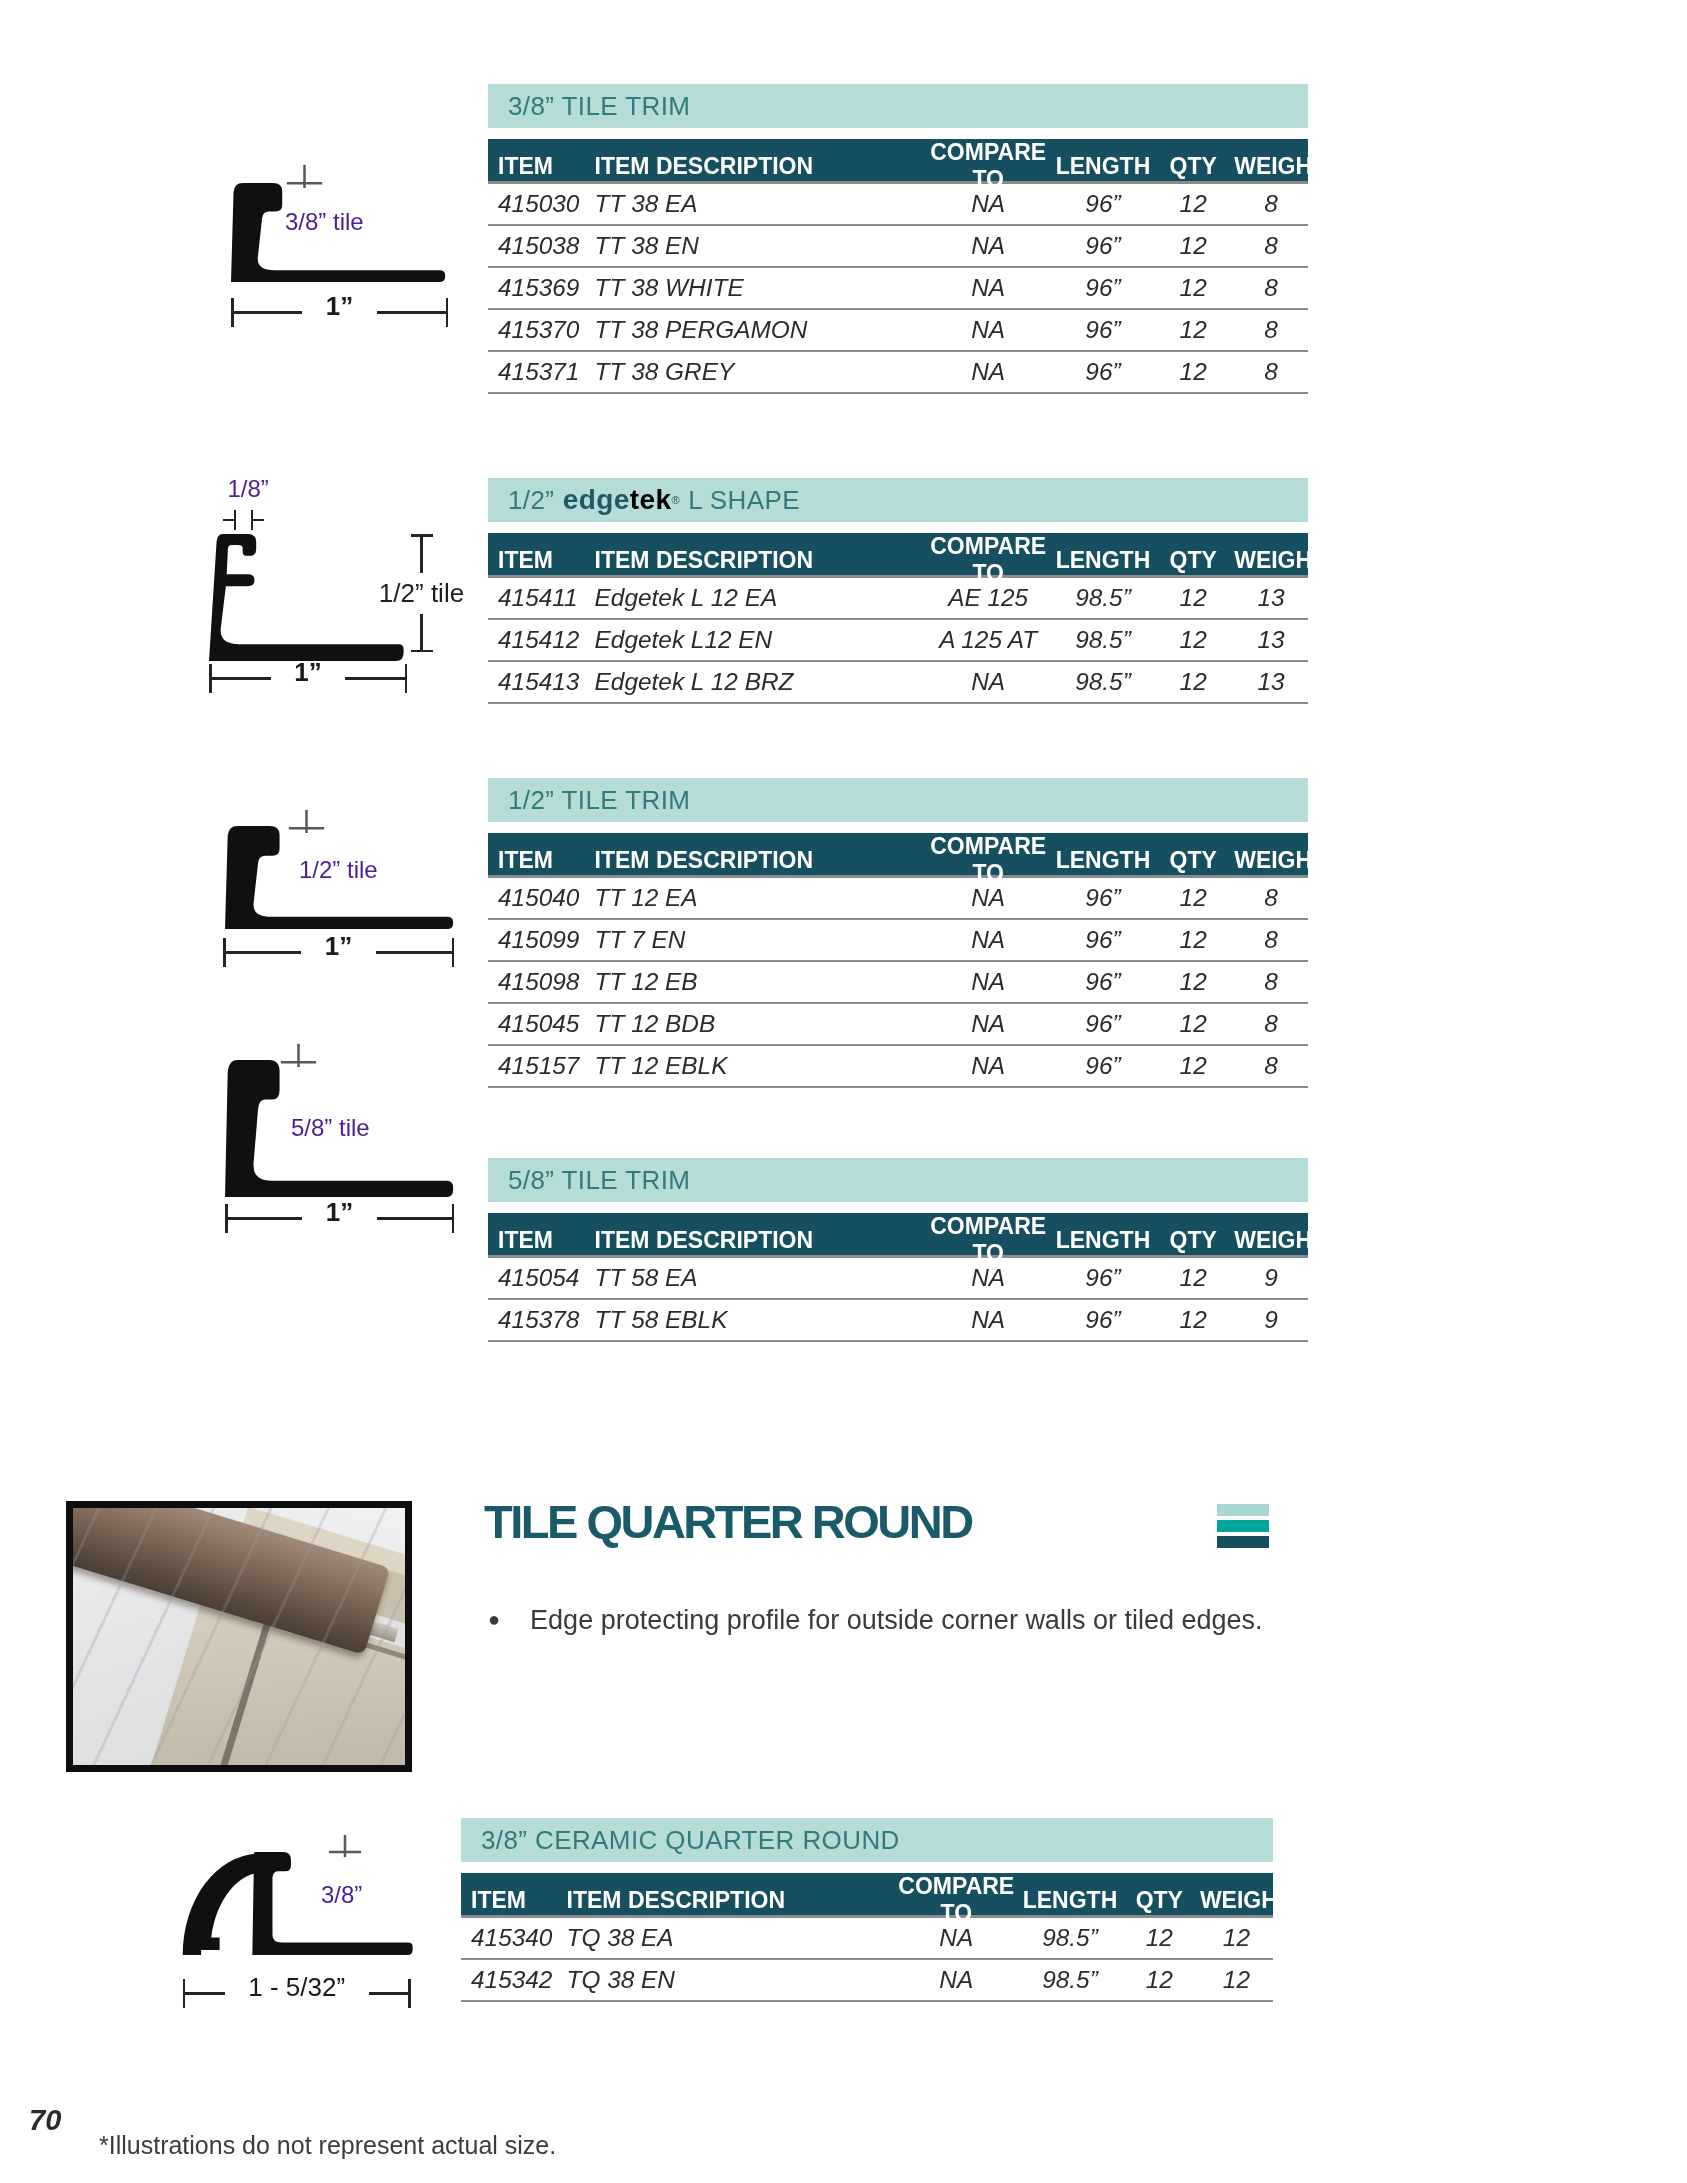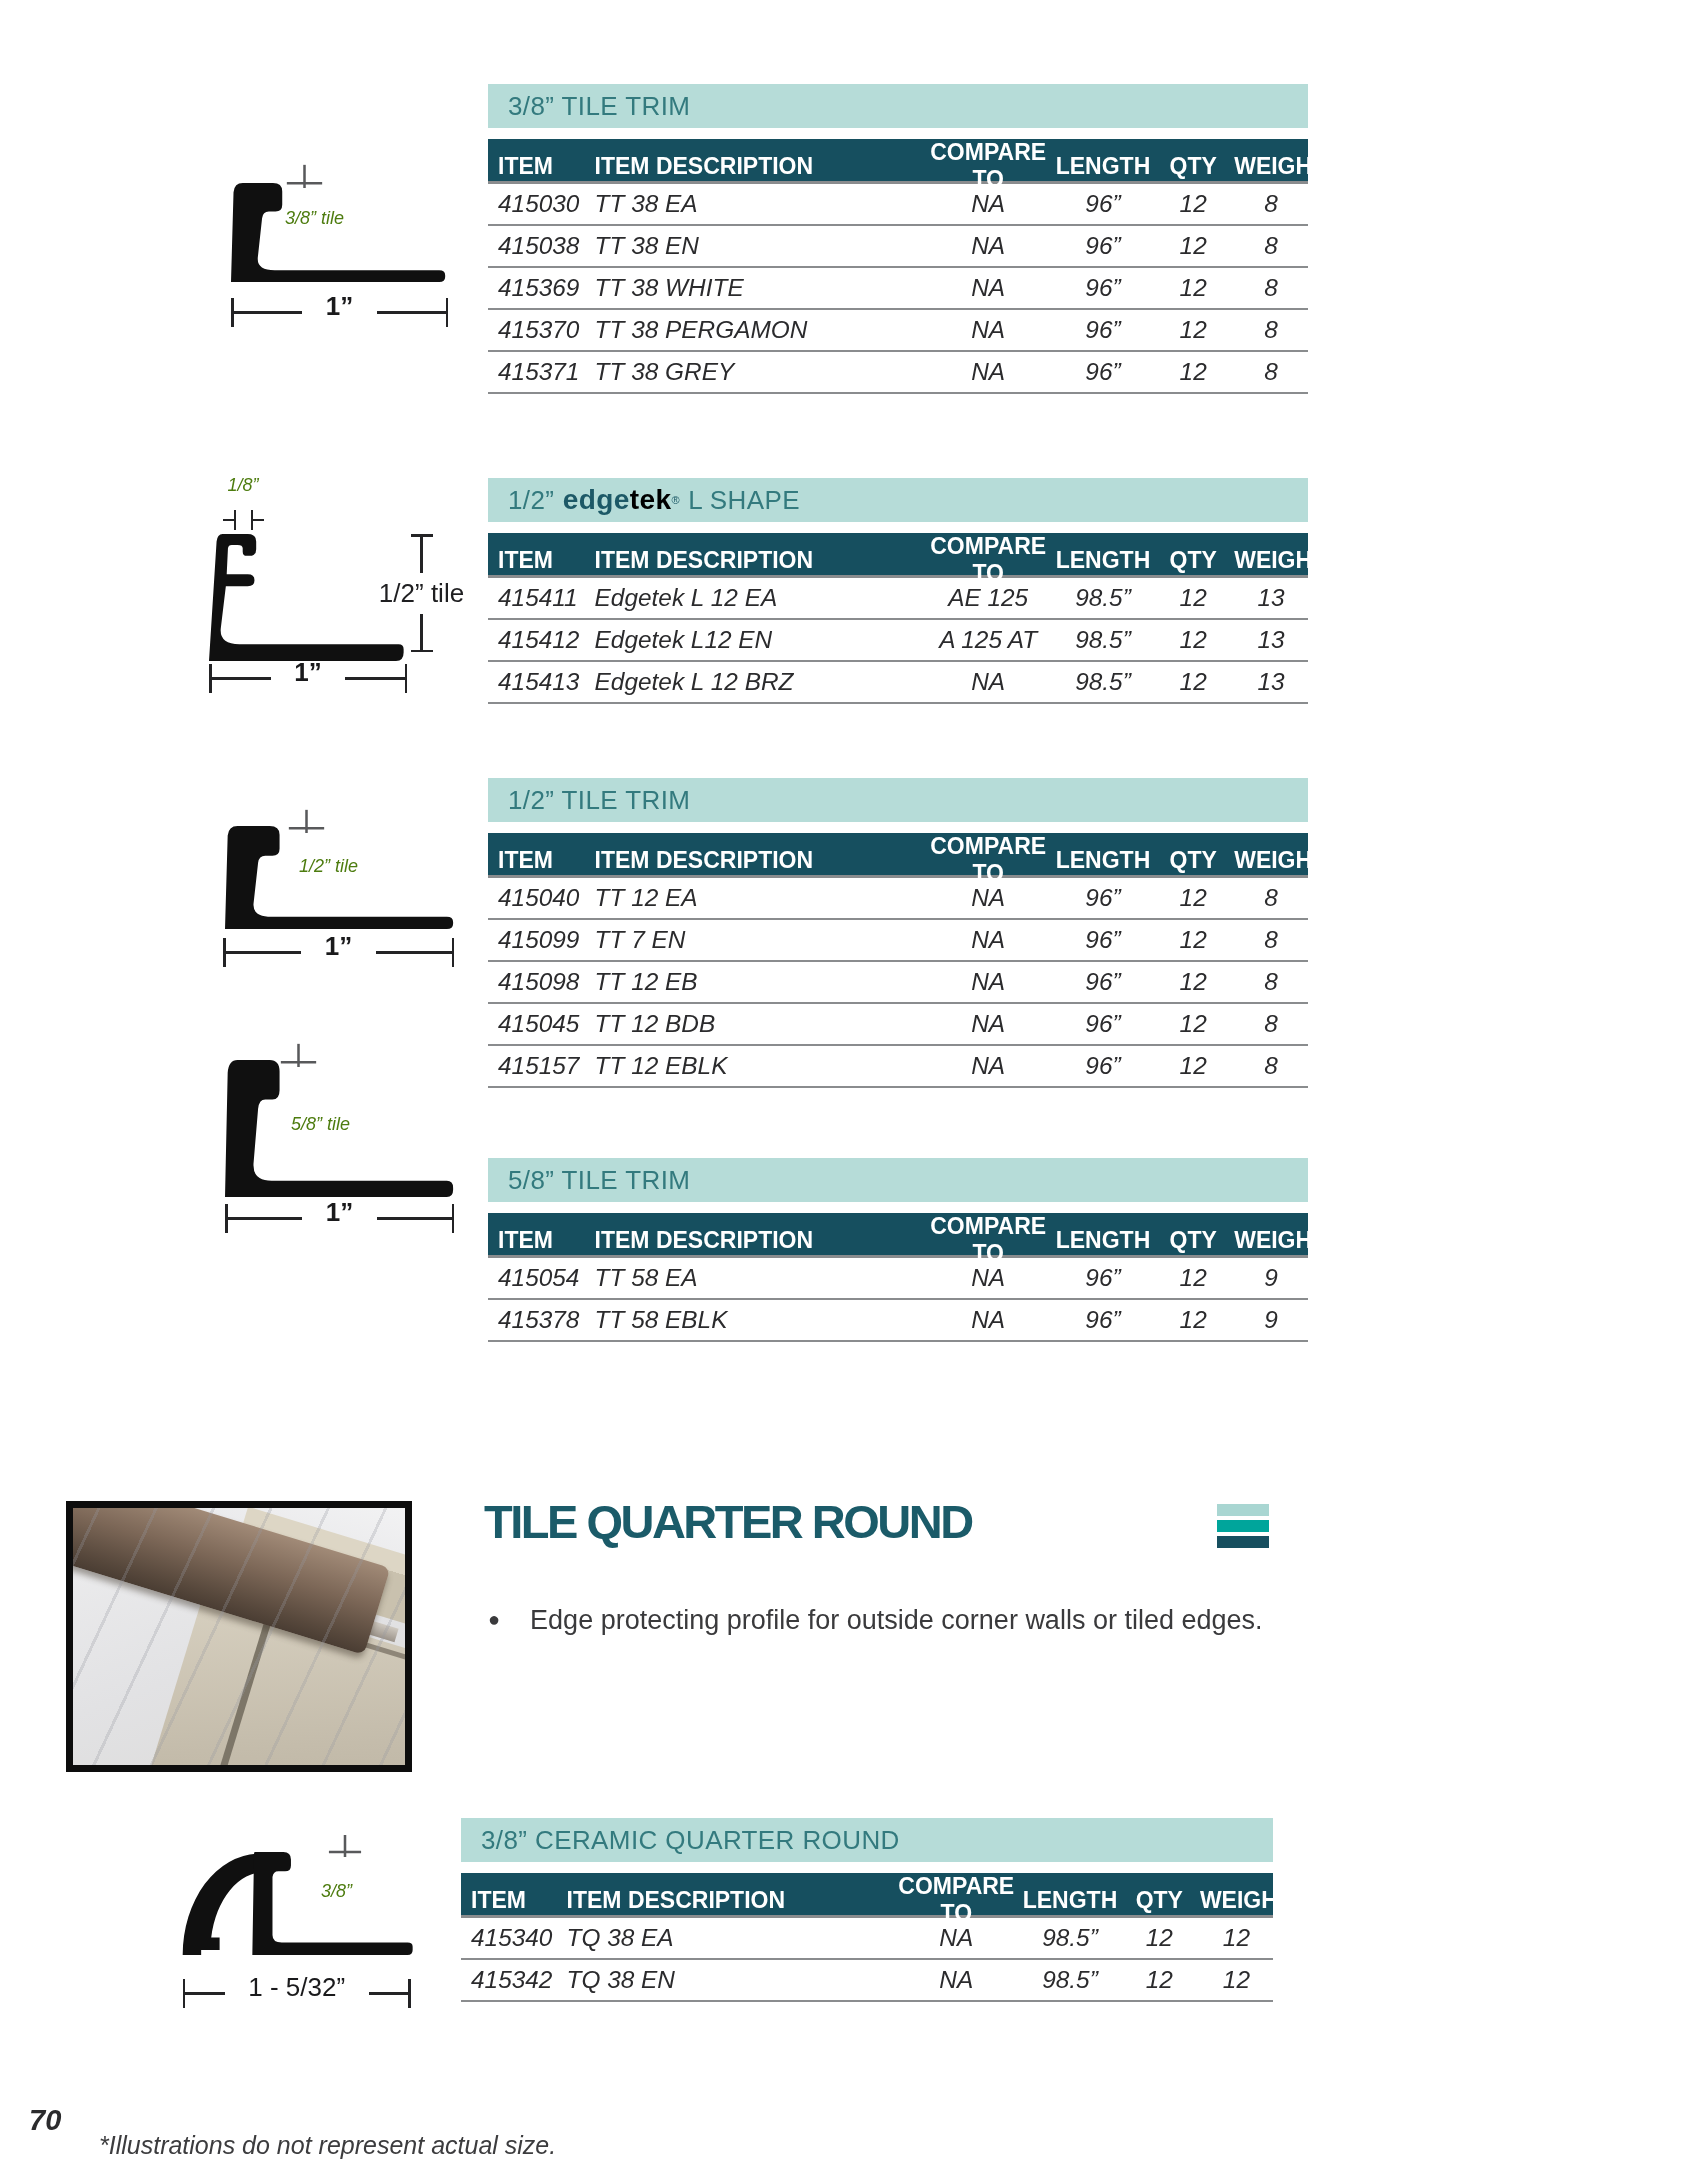--- a/index.html
+++ b/index.html
@@ -19,21 +19,21 @@
          color:#ffffff;font-weight:bold;font-size:23px;border-bottom:3.4px solid #8a8c8e;}
   .thead .h0{padding-left:10px;} .thead .h1{text-align:left;}
   .thead .h2,.thead .h3,.thead .h4,.thead .h5{text-align:center;}
   .trow{display:grid;grid-template-columns:13% 40% 16% 12% 10% 9%;align-items:center;
         height:40px;border-bottom:2.5px solid #8a8c8e;font-size:24.4px;color:#2b2b2d;font-style:italic;}
   .trow .c0{padding-left:10px;}
   .trow .c2,.trow .c3,.trow .c4,.trow .c5{text-align:center;}
 
   
   .diag{position:absolute;}
-  .diag .label{position:absolute;font-size:18px;color:#4d7c0f;white-space:nowrap;font-style:italic;}
+  .diag .label{position:absolute;font-size:24px;color:#4c1d95;white-space:nowrap;}
   .perp{position:absolute;}
   .dim{position:absolute;display:flex;align-items:center;}
   .dim .tick{width:2.5px;height:29px;background:#232325;}
   .dim .seg{flex:1;height:2.5px;background:#232325;}
   .dim .dlabel{padding:0 23.5px;font-size:26px;font-weight:bold;color:#1a1a1c;
                transform:translateY(-5.9px);white-space:nowrap;}
   .dim8{position:absolute;display:flex;align-items:center;width:49px;}
   .dim8 .seg{width:11px;height:1.7px;background:#232325;}
   .dim8 .tick{width:1.7px;height:20px;background:#232325;}
   .dim8 .sp{width:15px;}
@@ -70,21 +70,21 @@
   .photo .tile-lower{position:absolute;left:93px;top:126px;width:353px;height:219px;
       background:linear-gradient(160deg,#d8d1c1 0%,#c4bcab 50%,#b3ab9a 100%);transform:rotate(17deg);}
   .photo .joint1{position:absolute;left:126px;top:126px;width:278px;height:5px;
       background:#8e8678;transform:rotate(17deg);}
   .photo .joint2{position:absolute;left:165px;top:99px;width:6.7px;height:202px;
       background:#7d7668;transform:rotate(17deg);}
 
   
   .pagenum{position:absolute;left:29px;top:2104px;font-size:29px;font-weight:bold;
            font-style:italic;color:#2b2b2d;}
-  .footnote{position:absolute;left:99px;top:2131px;font-size:25px;color:#3c3c3e;font-style:italic;}
+  .footnote{position:absolute;left:99px;top:2131px;font-size:25px;color:#3c3c3e;}
 
   svg.profile path{fill:#101010;}
   .perp line,{stroke:#58595b;}
 </style>
 </head>
 <body>
 
 <div class="page">
 
   <div class="diag" style="left:231px;top:164px;width:219px;height:168px;">

